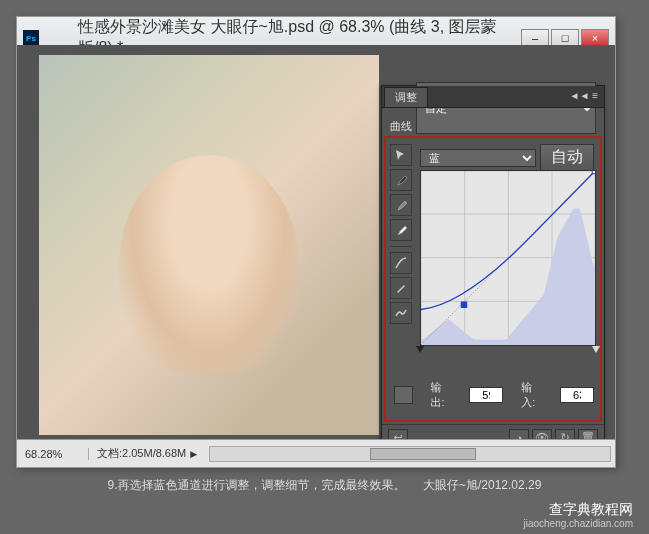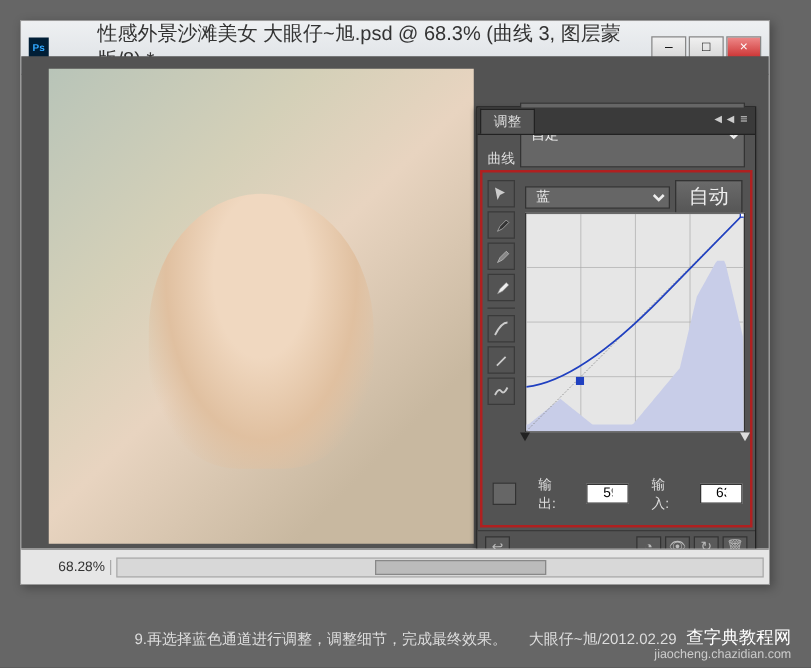--- a/index.html
+++ b/index.html
@@ -29,26 +29,26 @@
 .channel-row select { flex: 1; font-size: 11px; background: #666; color: #eee; border: 1px solid #333; padding: 1px 4px; }
 .auto-btn { font-size: 16px; padding: 2px 10px; background: linear-gradient(#6a6a6a,#565656); border: 1px solid #333; color: #eee; }
 .curve-plot { position: absolute; left: 34px; top: 32px; width: 176px; height: 176px; background: #e6e6e6; border: 1px solid #333; }
 .iorow { display: flex; align-items: center; gap: 18px; padding: 4px 6px 4px 8px; position: absolute; left: 0; right: 0; bottom: 6px; }
 .iorow .io-icon { width: 22px; height: 18px; background: #666; border: 1px solid #333; }
 .iorow .lbl { font-size: 11px; color: #ddd; }
 .iorow input { width: 34px; font-size: 11px; background: #fff; color: #000; border: 1px solid #333; padding: 1px 12px; text-align: center; }
 .panel-footer { height: 26px; background: #535353; display: flex; align-items: center; justify-content: flex-start; padding: 0 6px; gap: 3px; border-top: 1px solid #3a3a3a; }
 .pf-btn { width: 20px; height: 18px; background: #5a5a5a; border: 1px solid #333; color: #bbb; font-size: 11px; display: flex; align-items: center; justify-content: center; }
 .statusbar { position: absolute; left: 0; right: 0; bottom: 0; height: 28px; background: #e6e6e6; border-top: 1px solid #999; display: flex; align-items: center; font-size: 11px; color: #333; padding: 0 0 0 4px; }
-.statusbar .zoom { width: 68px; border-right: 1px solid #aaa; padding: 0 4px; text-align: right; }
+.statusbar .zoom { width: 68px; border-right: 1px solid #aaa; padding: 0 4px; }
 .statusbar .doc { padding: 0 8px; }
 .statusbar .doc .arrow { margin-left: 4px; font-size: 9px; }
 .statusbar .hscroll { flex: 1; margin: 0 4px; height: 16px; background: #d8d8d8; border: 1px solid #aaa; position: relative; }
 .statusbar .hscroll::after { content: ""; position: absolute; left: 40%; width: 26%; top: 1px; bottom: 1px; background: #bbb; border: 1px solid #888; }
-.caption { position: absolute; left: 0; right: 0; bottom: 14px; text-align: center; font-size: 12px; color: #ddd; }
+.caption { position: absolute; left: 0; right: 0; bottom: 40px; text-align: center; font-size: 12px; color: #ddd; }
 .caption .credit { margin-left: 14px; }
 .watermark { position: absolute; right: 16px; bottom: 4px; font-size: 14px; color: #fff; text-align: right; line-height: 1.2; }
 .watermark .sub { font-size: 10px; color: #ccc; }
 .slider-handle { position: absolute; bottom: -8px; width: 0; height: 0; border-left: 4px solid transparent; border-right: 4px solid transparent; border-top: 7px solid #222; }
 </style>
 </head>
 <body>
 
 <div class="ps-window">
   <div class="titlebar">
@@ -158,20 +158,21 @@
         <div class="pf-btn">◔</div>
         <div class="pf-btn">👁</div>
         <div class="pf-btn">↻</div>
         <div class="pf-btn">🗑</div>
       </div>
     </div>
   </div>
 
   <div class="statusbar">
     <div class="zoom">68.28%</div>
+    <div class="doc"><span>文档:2.05M/8.68M</span><span class="arrow">▶</span></div>
     <div class="hscroll"></div>
   </div>
 </div>
 
 <div class="caption">
   <span>9.再选择蓝色通道进行调整，调整细节，完成最终效果。</span>
   <span class="credit">大眼仔~旭/2012.02.29</span>
 </div>
 
 <div class="watermark">

